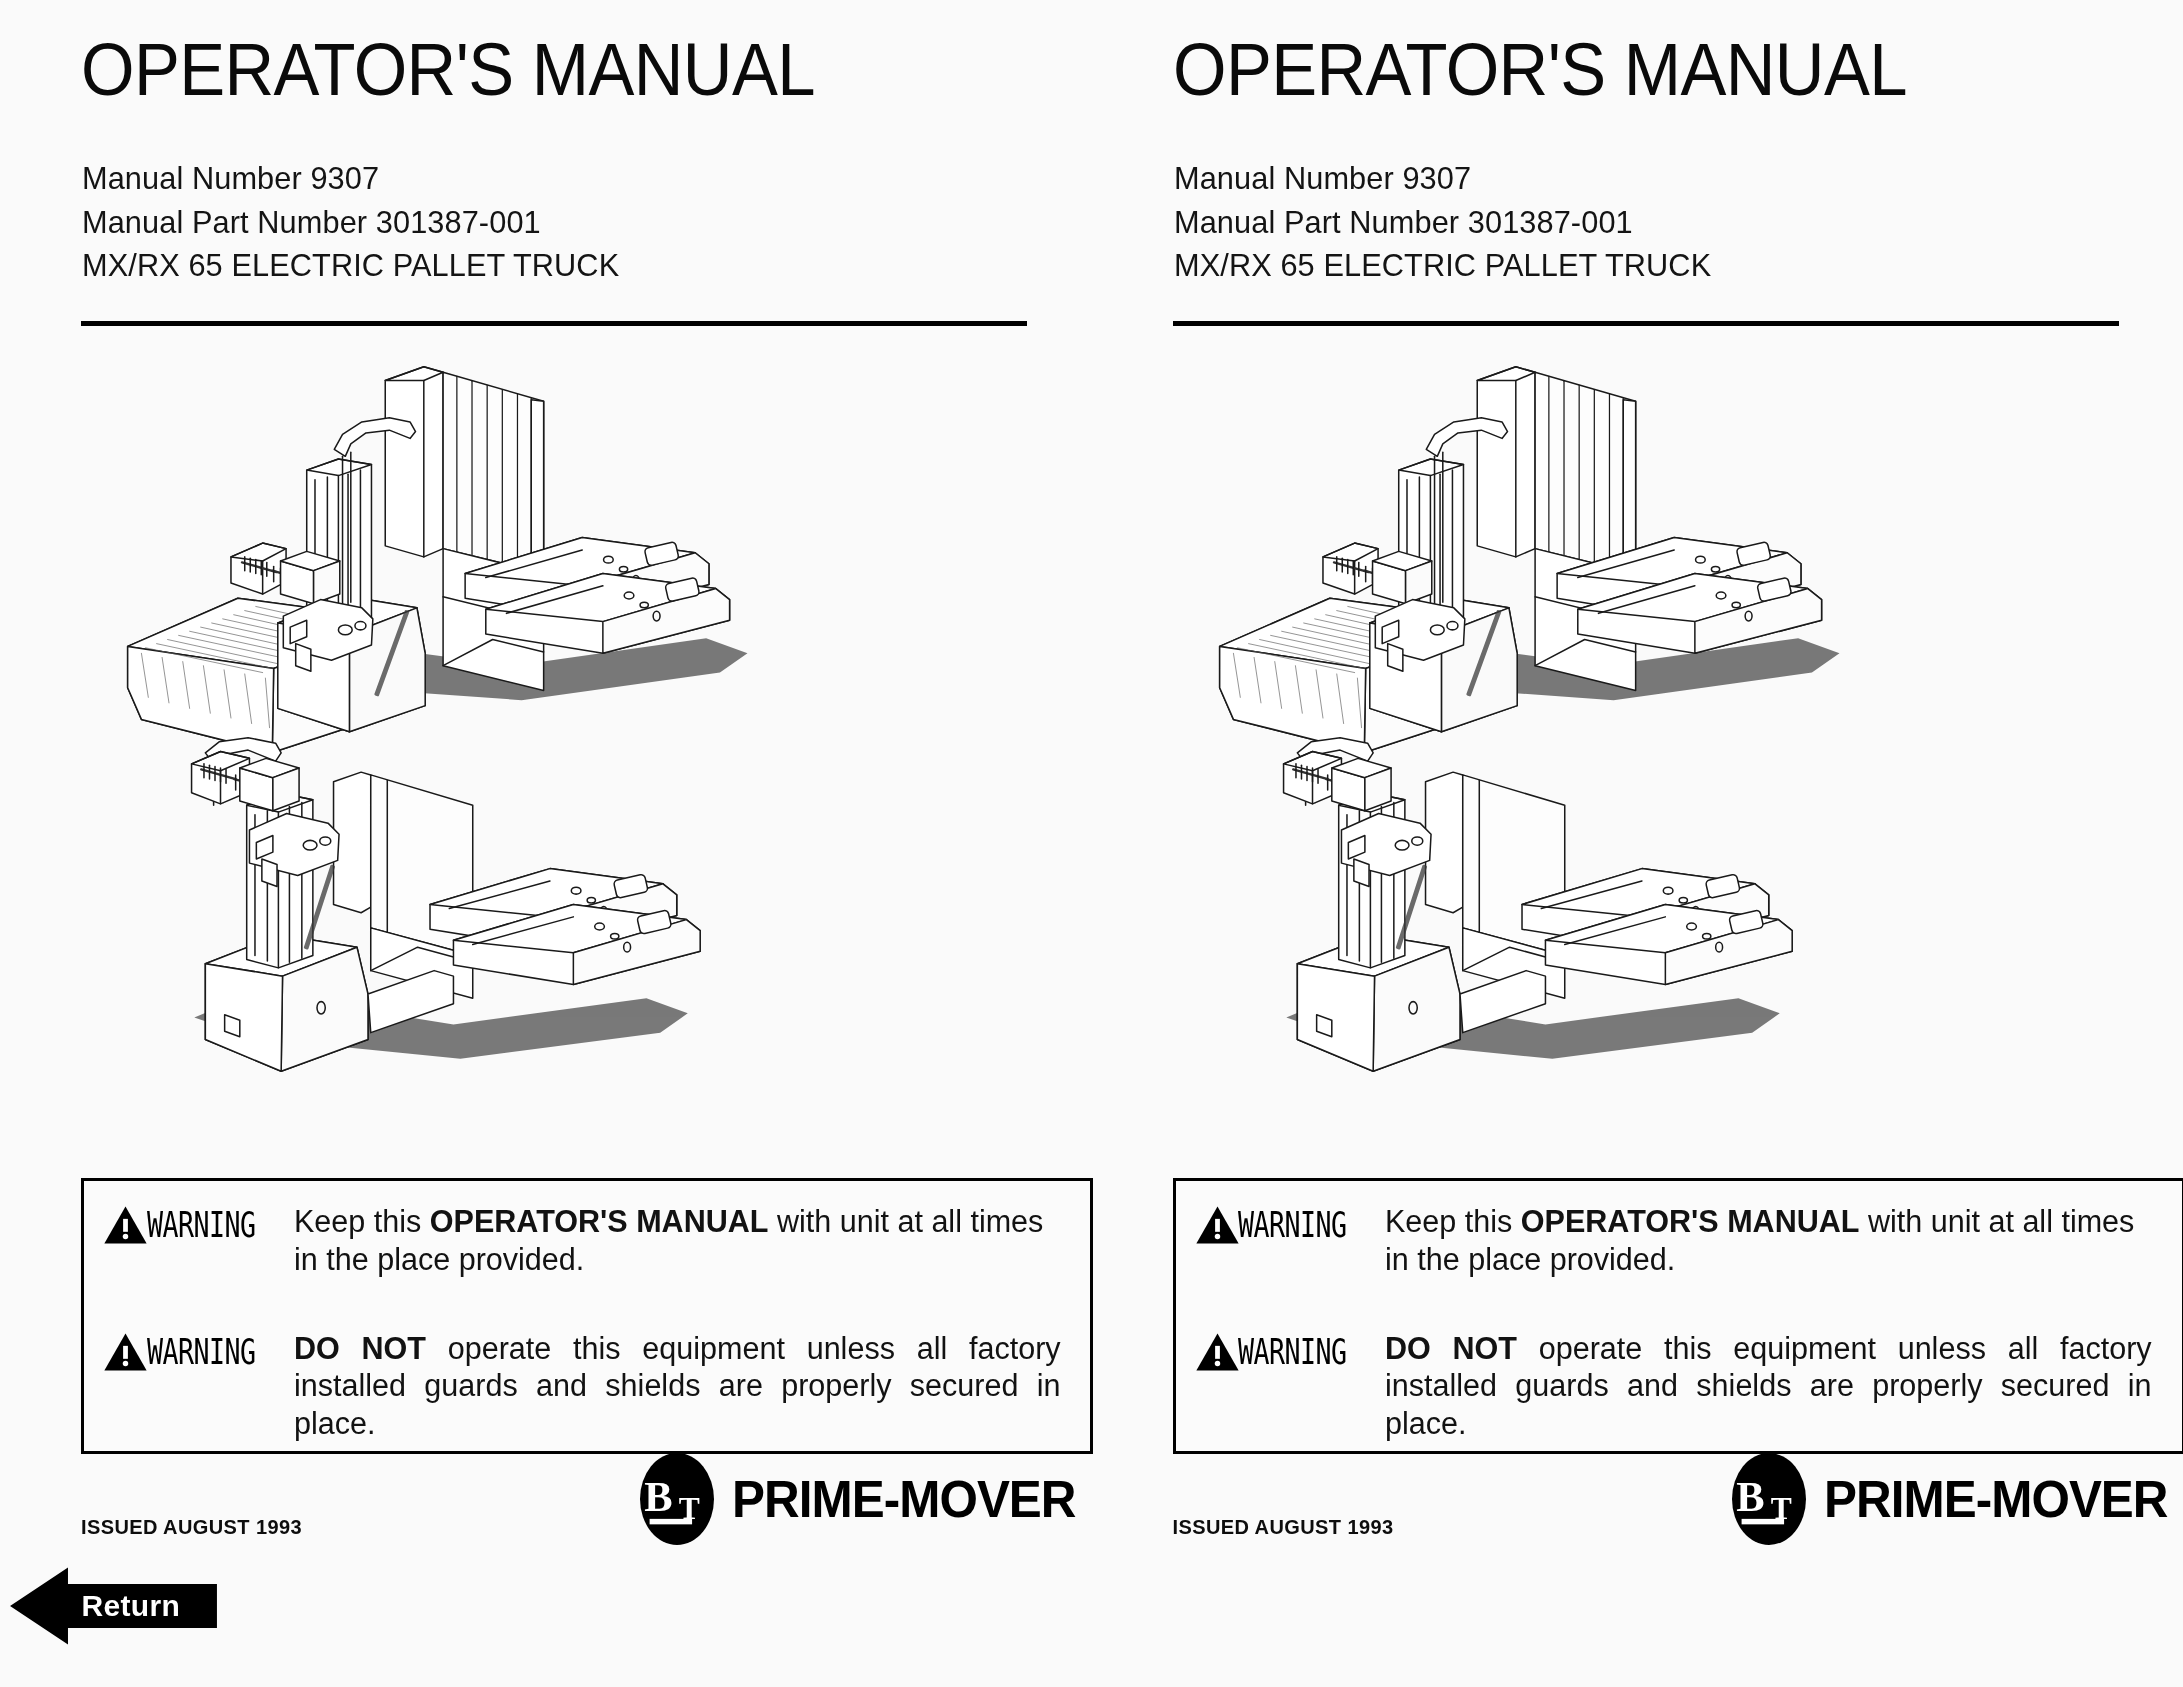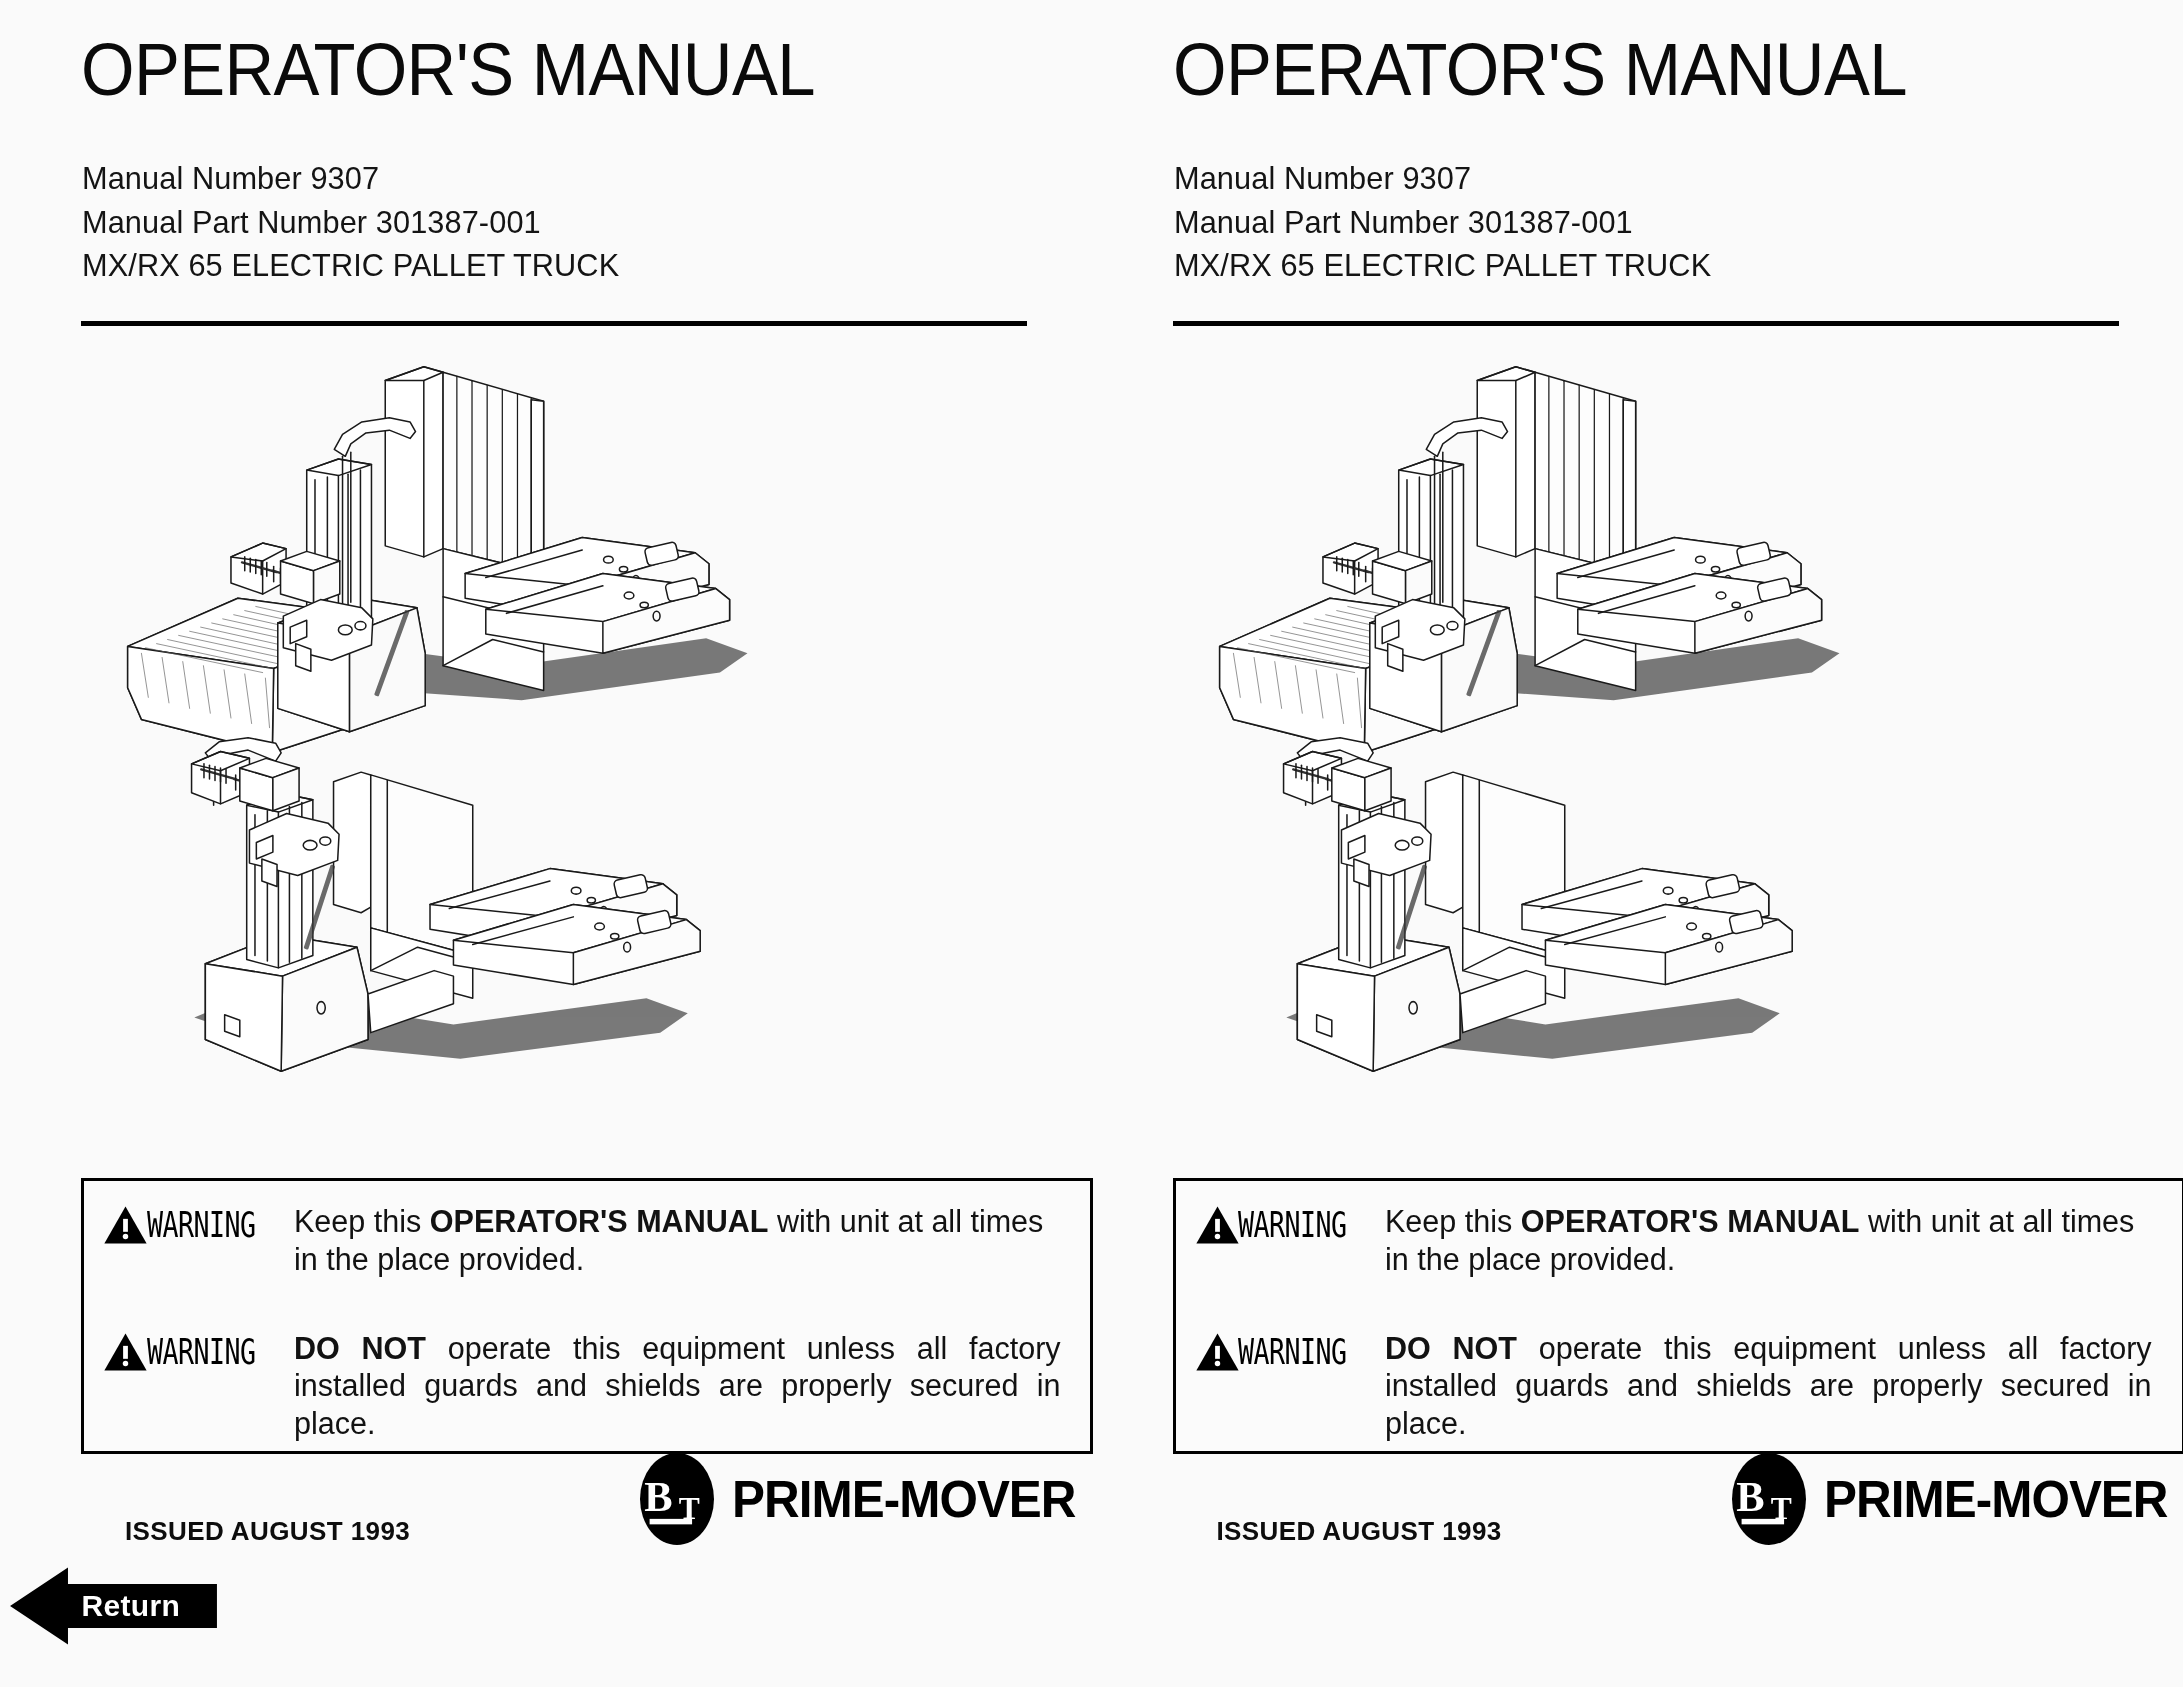--- a/index.html
+++ b/index.html
@@ -145,26 +145,25 @@
   }
   .warning-text.justify { text-align: justify; }
   .warning-text.justify > span { display: inline; }
   .warning-text b { font-weight: bold; }
 
   
   .issued {
     position: absolute;
     left: 0;
     top: 1516px;
-    font-size: 26px;
+    font-size: 20px;
     font-weight: bold;
     letter-spacing: 0.4px;
     white-space: nowrap;
     color: #0d0d0d;
-    margin-left: 44px;
   }
   .brand {
     position: absolute;
     right: 0;
     top: 1453px;
     display: flex;
     flex-direction: row;
     align-items: center;
   }
   .bt-mark {

